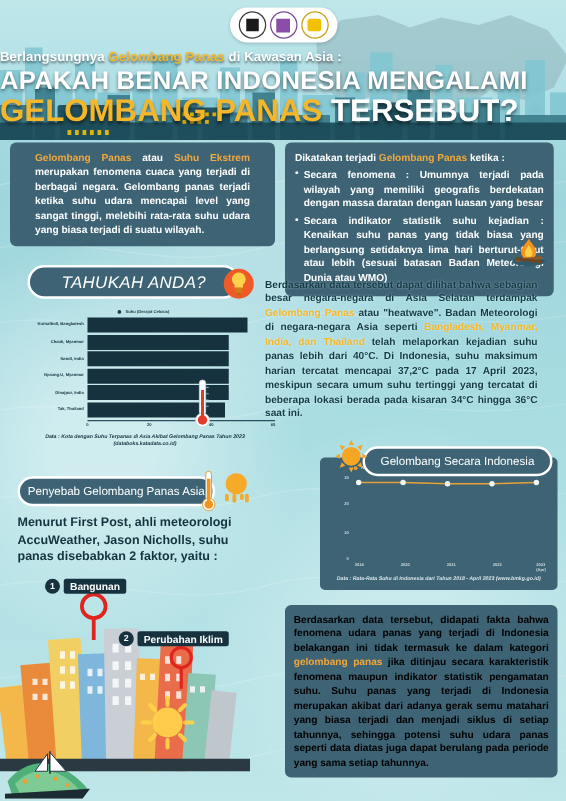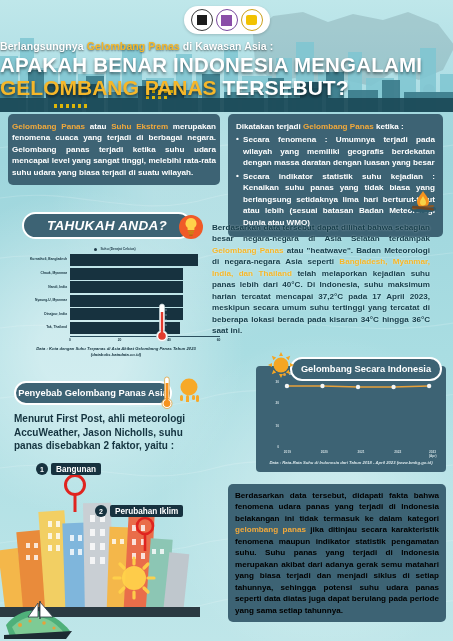--- a/index.html
+++ b/index.html
@@ -58,50 +58,50 @@
     font-size: 10.5px; font-weight: bold; color: #ffffff;
     letter-spacing: .1px;
     text-shadow: 0 1px 2px rgba(0,0,0,.55);
   }
   .kicker .hl { color: #f5b72a; }
   .t1 {
     font-size: 20.5px; font-weight: bold; color: #ffffff;
     letter-spacing: .2px; margin-top: 2px; line-height: 1.05;
     text-shadow: 0 2px 3px rgba(0,0,0,.5);
   }
-  .t2 { font-size: 21px; font-weight: bold; color: #ffffff; line-height: 1.1; text-shadow: 0 2px 3px rgba(0,0,0,.5); }
+  .t2 { font-size: 25px; font-weight: bold; color: #ffffff; line-height: 1.1; text-shadow: 0 2px 3px rgba(0,0,0,.5); }
   .t2 .hl { color: #f5b72a; }
 
   
   .panel {
     position: absolute;
     background: #3d6374;
     border-radius: 5px;
     color: #ffffff;
   }
-  .panel.def-left { left: 8px; top: 114px; width: 212px; padding: 7px 4px; }
+  .panel.def-left { left: 8px; top: 114px; width: 212px; padding: 7px 20px; }
   .panel.def-right { left: 228px; top: 114px; width: 215px; padding: 7px 8px; }
 
   .ptext { font-size: 8.1px; line-height: 1.42; text-align: justify; font-weight: bold; }
   .hl-o { color: #f2a93b; }
   .hl-o2 { color: #f5b72a; }
 
   ul.bullets { list-style: none; }
   ul.bullets li { position: relative; padding-left: 7px; margin-bottom: 2px; font-size: 8.1px; line-height: 1.42; text-align: justify; font-weight: bold; }
   ul.bullets li:before { content: "•"; position: absolute; left: 0; top: -1px; }
 
   
   .pill {
     position: absolute;
     background: #3d6374;
     border: 2px solid #ffffff;
     border-radius: 20px;
     color: #ffffff;
     display: flex; align-items: center; justify-content: center;
-    font-weight: bold;
+    font-weight: normal;
     z-index: 8;
   }
   .pill-tahukah { left: 22px; top: 212px; width: 170px; height: 27px; font-size: 13.5px; font-style: italic; letter-spacing: .3px; }
   .pill-penyebab { left: 14px; top: 381px; width: 158px; height: 24px; font-size: 9.3px; }
   .pill-gpi { left: 290px; top: 357px; width: 152px; height: 24px; font-size: 9.3px; }
 
   
   .bulb { position: absolute; left: 178px; top: 214px; width: 26px; height: 26px; z-index: 9; }
 
   

